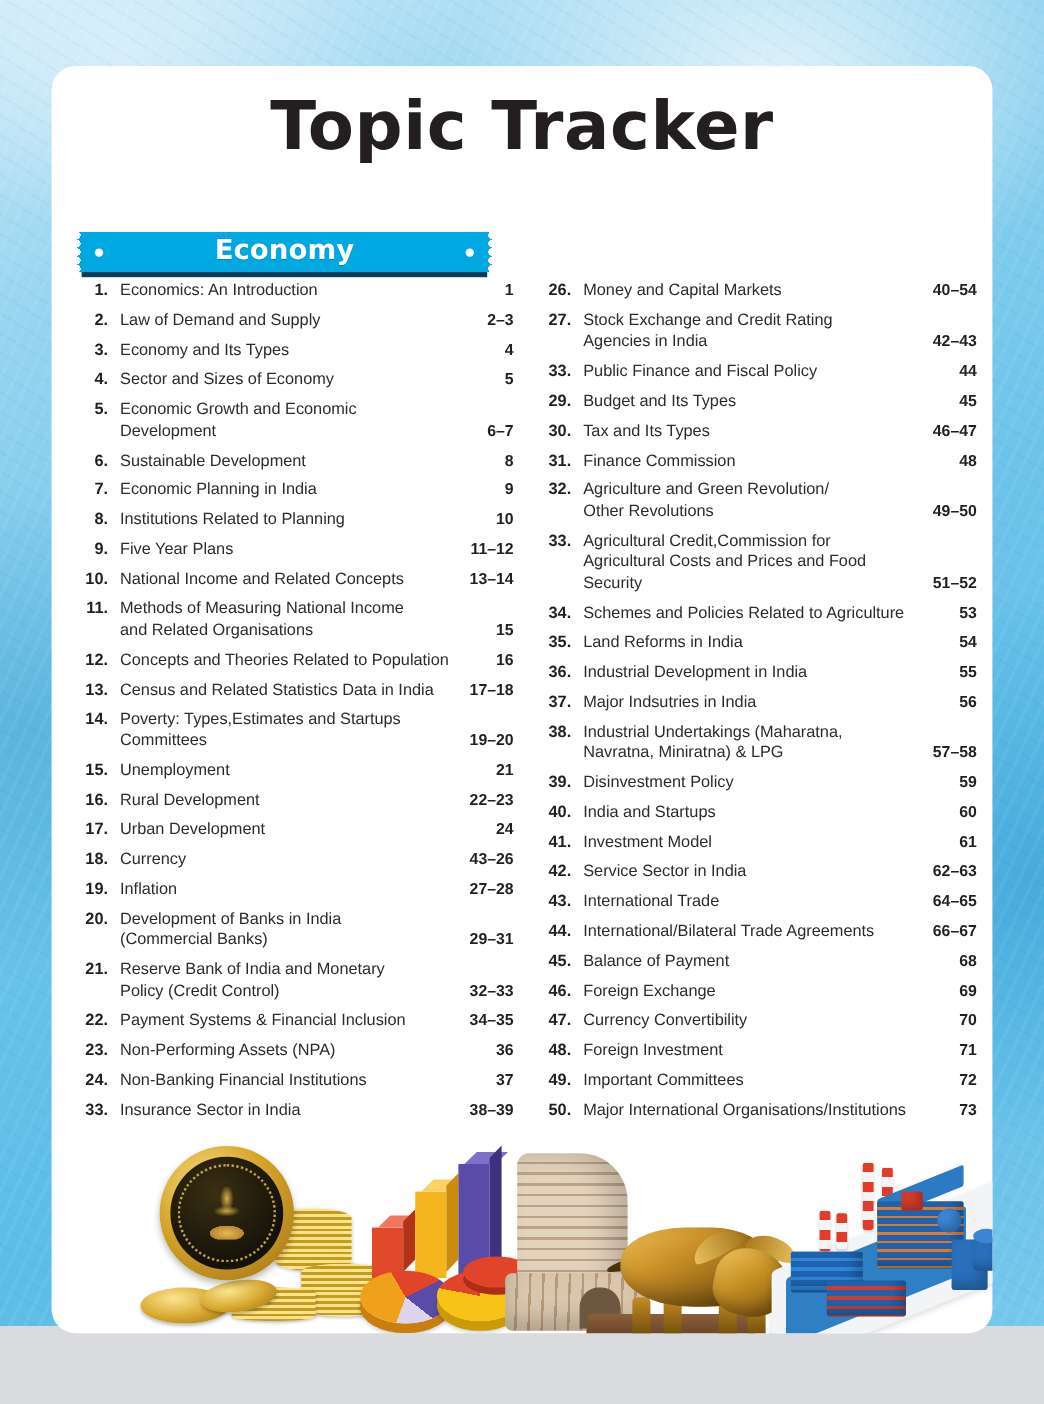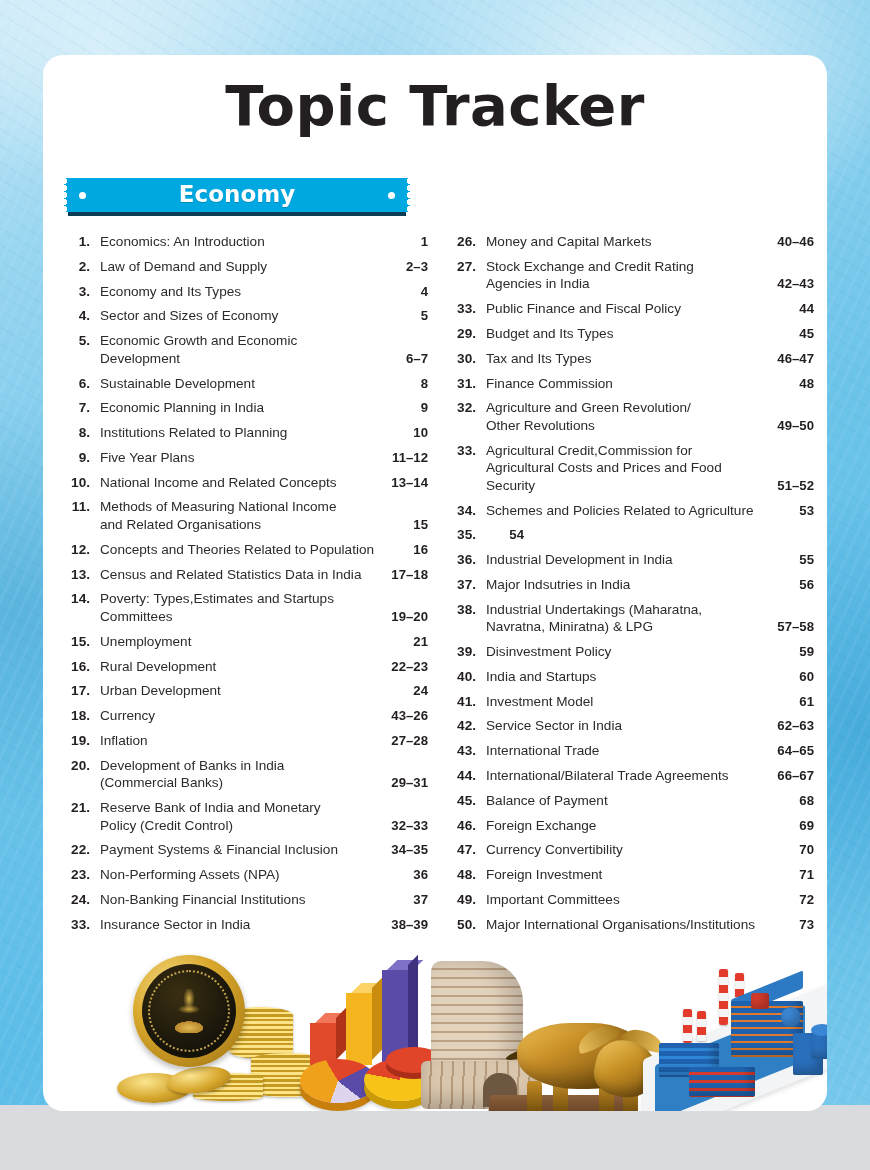--- a/index.html
+++ b/index.html
@@ -34,21 +34,21 @@
   
   #card{position:absolute;left:43px;top:55px;width:784px;height:1056px;
     background:#fff;border-radius:20px;overflow:hidden;}
 
   
   #title{position:absolute;left:0;right:0;top:18px;text-align:center;
     font-family:"DejaVu Sans",sans-serif;font-weight:700;font-size:56px;letter-spacing:.5px;
     color:#231f20;}
 
   
-  #ribbon-wrap{position:absolute;left:21px;top:123px;width:346px;height:40px;}
+  #ribbon-wrap{position:absolute;left:21px;top:138px;width:346px;height:40px;}
   #ribbon{position:absolute;left:0;top:0;width:100%;height:34px;background:#00a8e1;
     -webkit-mask-image:
       radial-gradient(circle 3.2px at 0 3px, transparent 98%, #000 100%),
       radial-gradient(circle 3.2px at 0 10px, transparent 98%, #000 100%),
       radial-gradient(circle 3.2px at 0 17px, transparent 98%, #000 100%),
       radial-gradient(circle 3.2px at 0 24px, transparent 98%, #000 100%),
       radial-gradient(circle 3.2px at 0 31px, transparent 98%, #000 100%),
       radial-gradient(circle 3.2px at 100% 3px, transparent 98%, #000 100%),
       radial-gradient(circle 3.2px at 100% 10px, transparent 98%, #000 100%),
       radial-gradient(circle 3.2px at 100% 17px, transparent 98%, #000 100%),
@@ -341,21 +341,21 @@
         <div class="toc-row">
           <div class="toc-num">33.</div>
           <div class="toc-title"><span>Insurance Sector in India</span></div>
           <div class="toc-page">38–39</div>
         </div>
       </div>
     <div class="col" id="col-right">
         <div class="toc-row">
           <div class="toc-num">26.</div>
           <div class="toc-title"><span>Money and Capital Markets</span></div>
-          <div class="toc-page">40–46</div>
+          <div class="toc-page">40–54</div>
         </div>
         <div class="toc-row">
           <div class="toc-num">27.</div>
           <div class="toc-title"><span>Stock Exchange and Credit Rating</span><span class="l2">Agencies in India</span></div>
           <div class="toc-page">42–43</div>
         </div>
         <div class="toc-row">
           <div class="toc-num">33.</div>
           <div class="toc-title"><span>Public Finance and Fiscal Policy</span></div>
           <div class="toc-page">44</div>
@@ -385,20 +385,21 @@
           <div class="toc-title"><span>Agricultural Credit,Commission for</span><span class="l2">Agricultural Costs and Prices and Food</span><span class="l2">Security</span></div>
           <div class="toc-page">51–52</div>
         </div>
         <div class="toc-row">
           <div class="toc-num">34.</div>
           <div class="toc-title"><span>Schemes and Policies Related to Agriculture</span></div>
           <div class="toc-page">53</div>
         </div>
         <div class="toc-row">
           <div class="toc-num">35.</div>
+          <div class="toc-title"><span>Land Reforms in India</span></div>
           <div class="toc-page">54</div>
         </div>
         <div class="toc-row">
           <div class="toc-num">36.</div>
           <div class="toc-title"><span>Industrial Development in India</span></div>
           <div class="toc-page">55</div>
         </div>
         <div class="toc-row">
           <div class="toc-num">37.</div>
           <div class="toc-title"><span>Major Indsutries in India</span></div>

